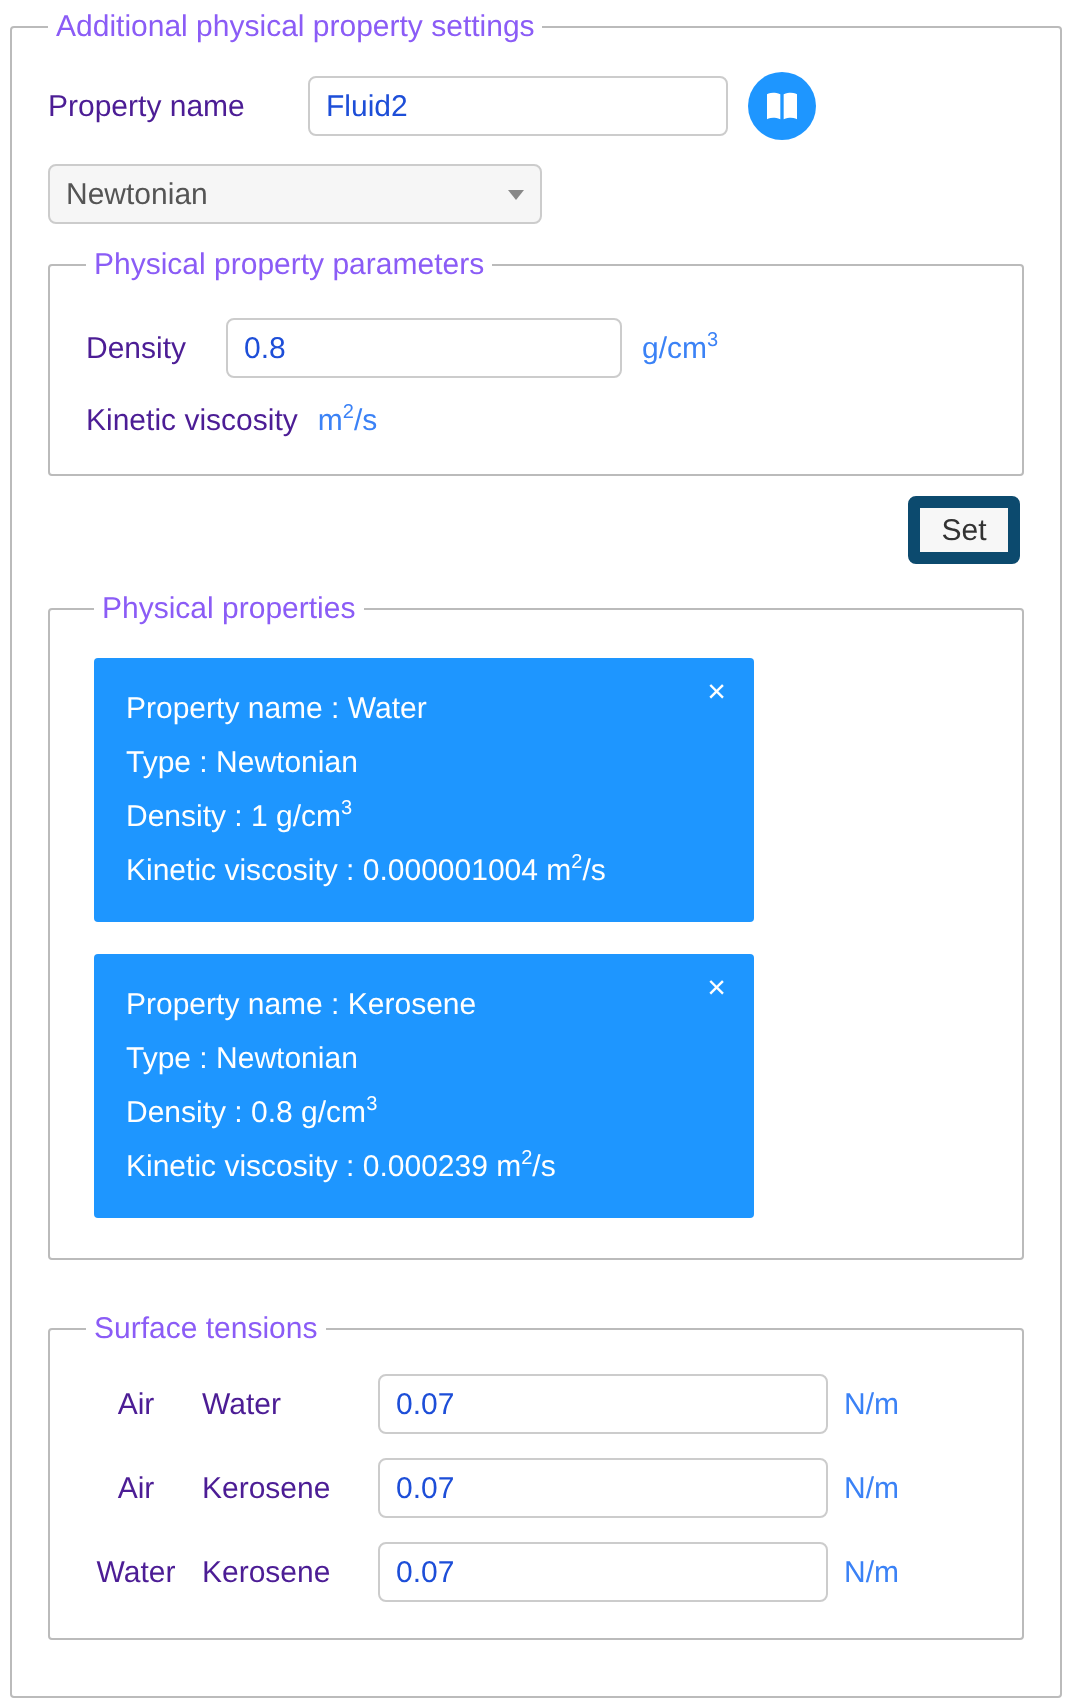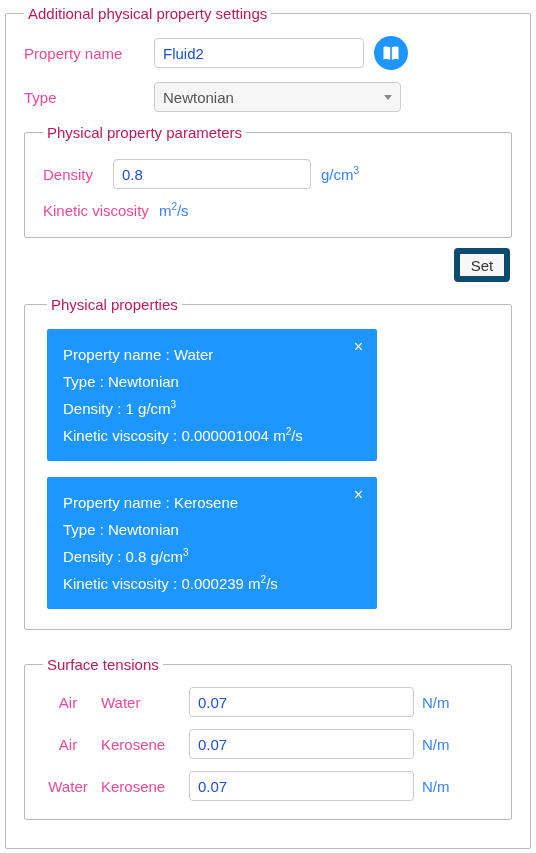--- a/index.html
+++ b/index.html
@@ -16,34 +16,34 @@
     }
     fieldset {
       border: 1px solid #bbb;
       border-radius: 2px;
       padding: 14px 18px 18px 18px;
       margin: 0 0 10px 0;
     }
     legend {
       padding: 0 4px;
       font-size: 15px;
-      color: #be185d;
+      color: #8b5cf6;
     }
     .row {
       display: flex;
       align-items: center;
       margin-bottom: 12px;
       gap: 10px;
     }
     .row:last-child {
       margin-bottom: 0;
     }
     .lbl {
       font-size: 15px;
-      color: #ec4899;
+      color: #4c1d95;
     }
     input[type="text"] {
       height: 30px;
       border: 1px solid #ccc;
       border-radius: 4px;
       padding: 0 8px;
       font-size: 15px;
       color: #1d4ed8;
       background: #fff;
     }
@@ -151,21 +151,20 @@
     <input type="text" style="width: 210px;" value="Fluid2">
     <span class="book-icon">
       <svg width="20" height="20" viewBox="0 0 24 24" fill="none">
         <path d="M3 5 C3 5 6 3 11 5 L11 20 C6 18 3 20 3 20 Z" fill="#fff"></path>
         <path d="M21 5 C21 5 18 3 13 5 L13 20 C18 18 21 20 21 20 Z" fill="#fff"></path>
       </svg>
     </span>
   </div>
 
   <div class="row">
-    <span class="lbl" style="width:120px">Type</span>
     <div class="select">
       <span>Newtonian</span>
       <span class="caret"></span>
     </div>
   </div>
 
   <fieldset class="inner-fieldset">
     <legend>Physical property parameters</legend>
 
     <div class="row" style="margin-top:4px">

